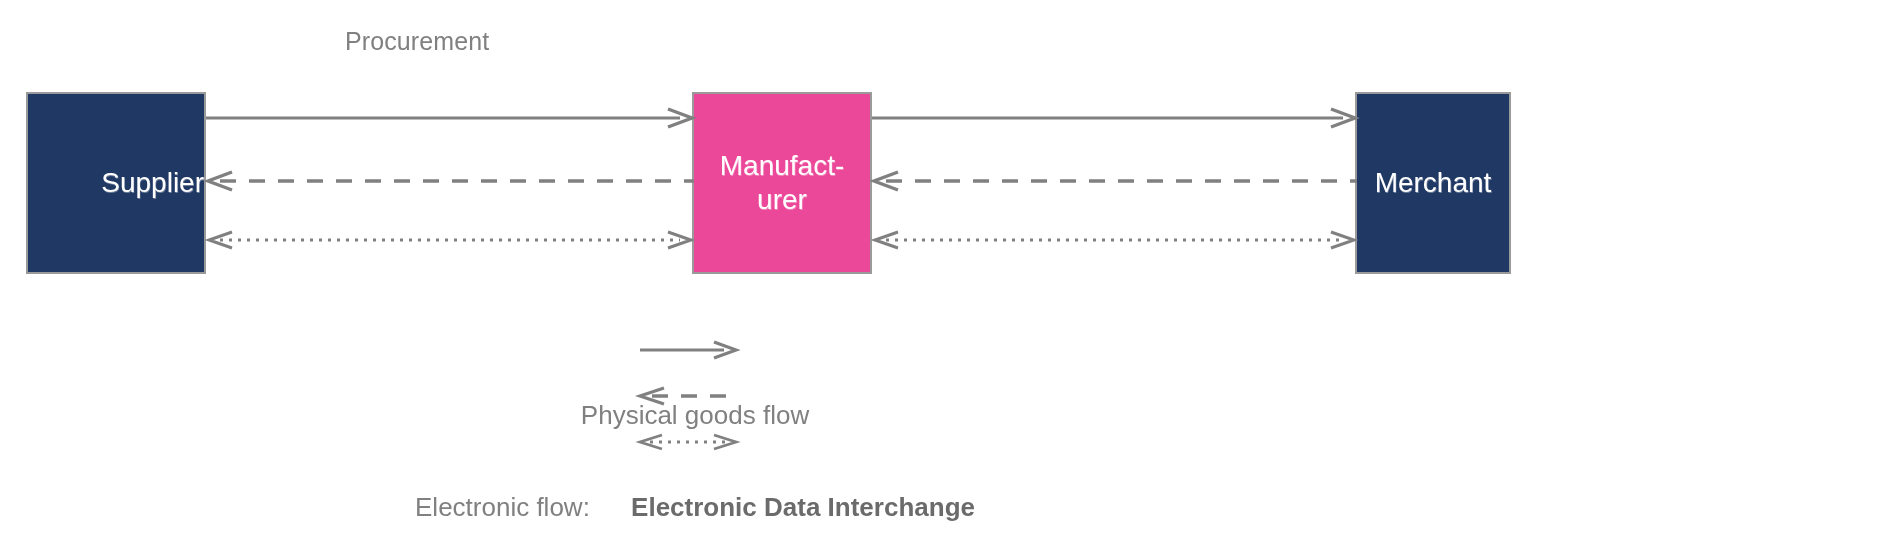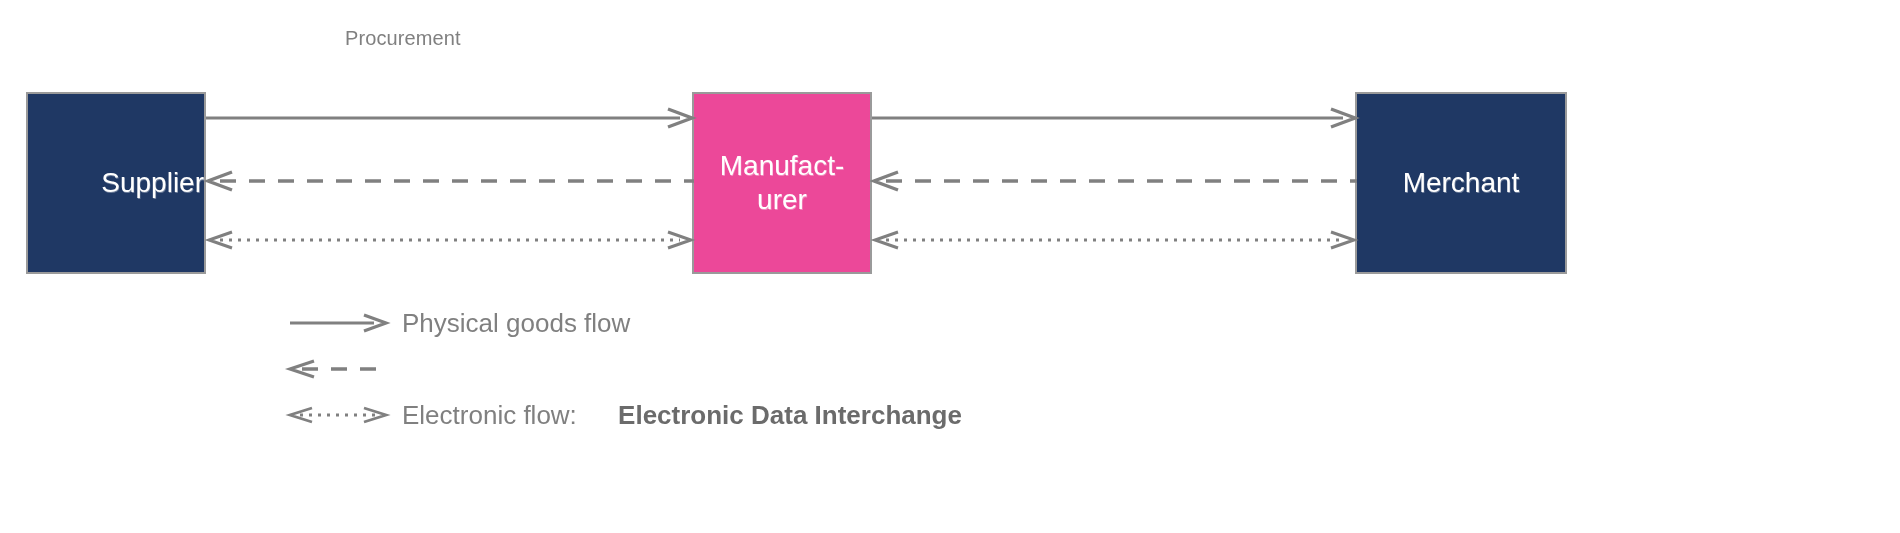--- a/index.html
+++ b/index.html
@@ -14,21 +14,21 @@
     position: relative;
     width: 1900px;
     height: 533px;
     background: #ffffff;
     overflow: hidden;
   }
 
   
   .section-label {
     position: absolute;
-    font-size: 20px;
+    font-size: 25px;
     color: #808080;
     white-space: nowrap;
     letter-spacing: 0.1px;
   }
   #label-procurement { left: 345px; top: 27px; }
   #label-distribution { left: 1053px; top: 27px; }
 
   
   .entity-box {
     position: absolute;
@@ -44,21 +44,21 @@
     line-height: 1.22;
     text-align: center;
   }
   .entity-label {
     display: block;
     white-space: pre-line;
     text-shadow: 0.6px 0.6px 0 rgba(255,255,255,0.35);
   }
   #box-supplier  { left: 26px;   width: 180px; background: #1F3864; }
   #box-manufacturer { left: 692px; width: 180px; background: #2E3A4E; }
-  #box-merchant  { left: 1355px; width: 212px; background: #1F3864; }
+  #box-merchant  { left: 1355px; width: 156px; background: #1F3864; }
 
   
   .flow {
     position: absolute;
     height: 22px;
   }
   .flow svg { display: block; overflow: visible; }
 
   
   #flow-goods-left  { left: 206px;  top: 107px; width: 488px; }
@@ -72,20 +72,21 @@
   #legend {
     position: absolute;
     left: 288px;
     top: 300px;
     width: 800px;
   }
   .legend-row {
     display: flex;
     align-items: center;
     height: 46px;
+    flex-direction: column;
   }
   .legend-sample {
     width: 100px;
     flex: 0 0 100px;
     display: flex;
     align-items: center;
   }
   .legend-sample svg { display: block; overflow: visible; }
   .legend-text {
     font-size: 26px;

